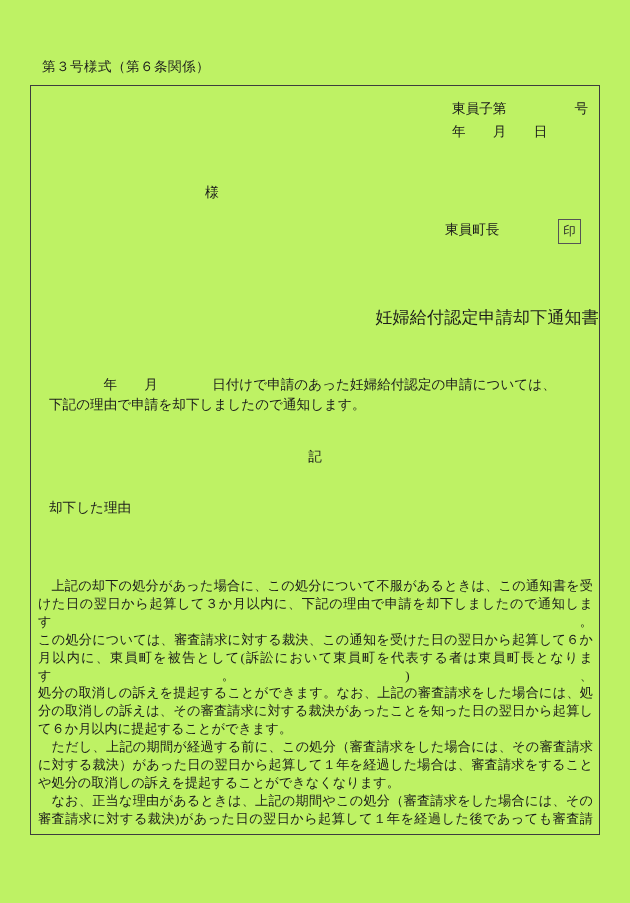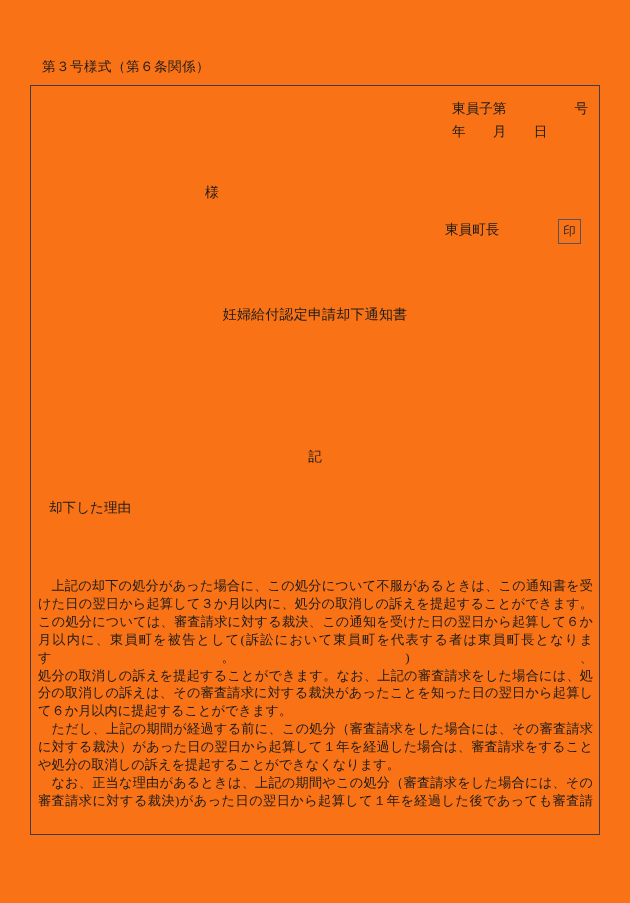--- a/index.html
+++ b/index.html
@@ -1,20 +1,20 @@
 <!DOCTYPE html>
 <html lang="ja"><head>
 <meta charset="utf-8">
 <style>
   html, body { margin: 0; padding: 0; background: #ffffff; }
   .page {
     position: relative;
     width: 630px;
     height: 903px;
-    background: #f97316;
+    background: #bef264;
     font-family: "Liberation Serif", "DejaVu Serif", serif;
     color: #1b1b1b;
     overflow: hidden;
   }
   .form-label {
     position: absolute;
     left: 42px;
     top: 58px;
     font-size: 13.5px;
     line-height: 18px;
@@ -61,22 +61,22 @@
     align-items: center;
     justify-content: center;
     font-size: 12.5px;
     color: #2a2a2a;
   }
   .doc-title {
     position: absolute;
     top: 220px;
     left: 0;
     width: 100%;
-    text-align: center;
-    font-size: 14px;
+    text-align: right;
+    font-size: 17px;
     letter-spacing: 0.2px;
   }
   .body-par {
     position: absolute;
     left: 18px;
     right: 12px;
     top: 289px;
     font-size: 13.6px;
     line-height: 19.5px;
   }
@@ -128,28 +128,32 @@
     <div class="addressee">様</div>
 
     <div class="sender-name">東員町長</div>
 
     <div class="seal">
       <span>印</span>
     </div>
 
     <div class="doc-title">妊婦給付認定申請却下通知書</div>
 
+    <div class="body-par">
+      <div>　　　　年　　月　　　　日付けで申請のあった妊婦給付認定の申請については、</div>
+      <div>下記の理由で申請を却下しましたので通知します。</div>
+    </div>
 
     <div class="record-marker">記</div>
 
     <div class="reason-label">却下した理由</div>
 
     <div class="notice">
         <div class="notice-line">　上記の却下の処分があった場合に、この処分について不服があるときは、この通知書を受</div>
-        <div class="notice-line">けた日の翌日から起算して３か月以内に、処分の取消しの訴えを提起することができます。</div>
+        <div class="notice-line">けた日の翌日から起算して３か月以内に、下記の理由で申請を却下しましたので通知します。</div>
         <div class="notice-line">この処分については、審査請求に対する裁決、この通知を受けた日の翌日から起算して６か</div>
         <div class="notice-line">月以内に、東員町を被告として(訴訟において東員町を代表する者は東員町長となります。)、</div>
         <div class="notice-line">処分の取消しの訴えを提起することができます。なお、上記の審査請求をした場合には、処</div>
         <div class="notice-line">分の取消しの訴えは、その審査請求に対する裁決があったことを知った日の翌日から起算し</div>
         <div class="notice-line para-end">て６か月以内に提起することができます。</div>
         <div class="notice-line">　ただし、上記の期間が経過する前に、この処分（審査請求をした場合には、その審査請求</div>
         <div class="notice-line">に対する裁決）があった日の翌日から起算して１年を経過した場合は、審査請求をすること</div>
         <div class="notice-line para-end">や処分の取消しの訴えを提起することができなくなります。</div>
         <div class="notice-line">　なお、正当な理由があるときは、上記の期間やこの処分（審査請求をした場合には、その</div>
         <div class="notice-line">審査請求に対する裁決)があった日の翌日から起算して１年を経過した後であっても審査請</div>

